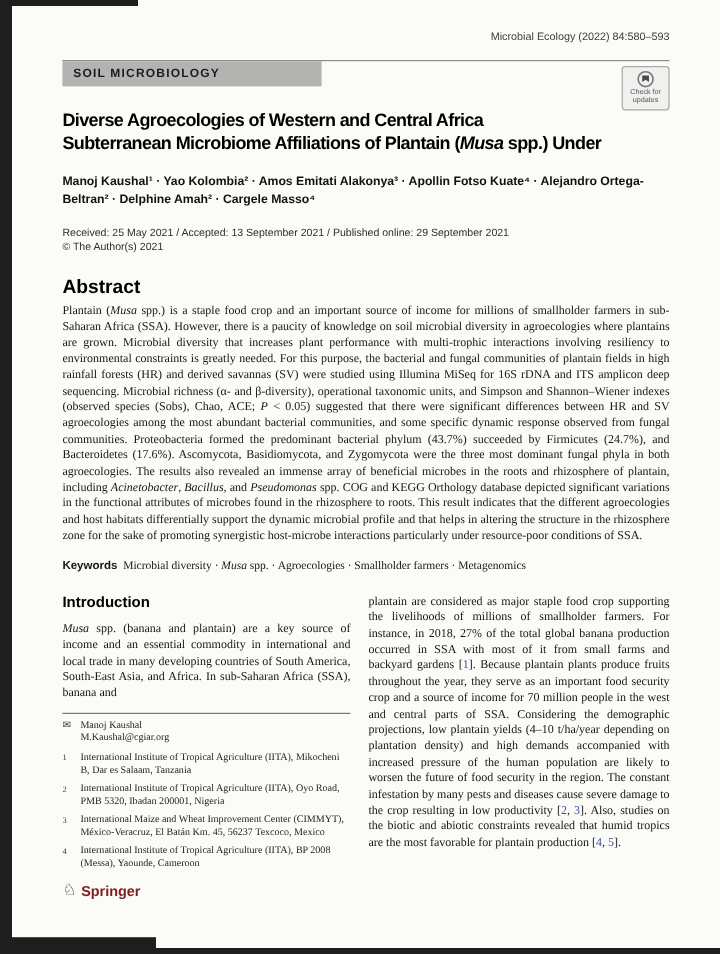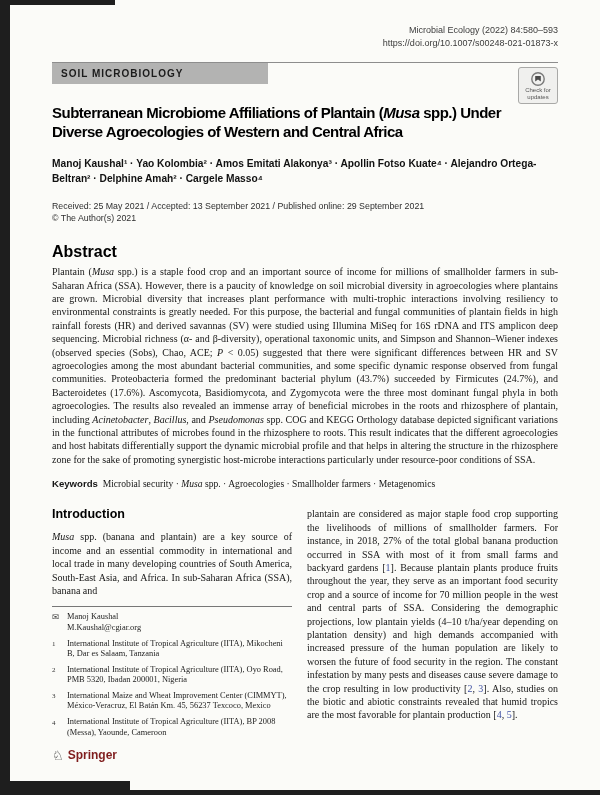--- a/index.html
+++ b/index.html
@@ -58,52 +58,51 @@
   .springer-word { font-family:Liberation Sans, sans-serif; font-weight:600;
                    font-size:12px; color:#7f1d1d; }
 </style>
 </head>
 <body>
 
 <div class="page">
   <div class="content">
 
     <div class="meta-line">Microbial Ecology (2022) 84:580–593</div>
-    <div class="meta-line">https://doi.org/10.1007/s00248-021-01873-x</div>
 
     <div class="banner-row">
       <div class="banner">SOIL MICROBIOLOGY</div>
       <div class="check-badge">
         <svg width="16" height="16" viewBox="0 0 16 16">
           <circle cx="8" cy="8" r="6.2" fill="none" stroke="#7a7a7a" stroke-width="1.4"></circle>
           <path d="M5.2 5 L10.8 5 L10.8 10.4 L8 8.4 L5.2 10.4 Z" fill="#4a4a4a"></path>
         </svg>
         <div class="cb-text">Check for</div>
         <div class="cb-text">updates</div>
       </div>
     </div>
 
     <h1 class="title">
+      <div class="title-line">Diverse Agroecologies of Western and Central Africa</div>
       <div class="title-line"><span>Subterranean Microbiome Affiliations of Plantain (</span><span class="it">Musa</span><span> spp.) Under</span></div>
-      <div class="title-line">Diverse Agroecologies of Western and Central Africa</div>
     </h1>
 
     <div class="authors">Manoj Kaushal¹ · Yao Kolombia² · Amos Emitati Alakonya³ · Apollin Fotso Kuate⁴ · Alejandro Ortega-Beltran² · Delphine Amah² · Cargele Masso⁴</div>
 
     <div class="dates">
       <div>Received: 25 May 2021 / Accepted: 13 September 2021 / Published online: 29 September 2021</div>
       <div>© The Author(s) 2021</div>
     </div>
 
     <div class="abstract">
       <div class="abstract-heading">Abstract</div>
       <div class="body-text serif"><span>Plantain (</span><span class="it">Musa</span><span> spp.) is a staple food crop and an important source of income for millions of smallholder farmers in sub-Saharan Africa (SSA). However, there is a paucity of knowledge on soil microbial diversity in agroecologies where plantains are grown. Microbial diversity that increases plant performance with multi-trophic interactions involving resiliency to environmental constraints is greatly needed. For this purpose, the bacterial and fungal communities of plantain fields in high rainfall forests (HR) and derived savannas (SV) were studied using Illumina MiSeq for 16S rDNA and ITS amplicon deep sequencing. Microbial richness (α- and β-diversity), operational taxonomic units, and Simpson and Shannon–Wiener indexes (observed species (Sobs), Chao, ACE; </span><span class="it">P</span><span> &lt; 0.05) suggested that there were significant differences between HR and SV agroecologies among the most abundant bacterial communities, and some specific dynamic response observed from fungal communities. Proteobacteria formed the predominant bacterial phylum (43.7%) succeeded by Firmicutes (24.7%), and Bacteroidetes (17.6%). Ascomycota, Basidiomycota, and Zygomycota were the three most dominant fungal phyla in both agroecologies. The results also revealed an immense array of beneficial microbes in the roots and rhizosphere of plantain, including </span><span class="it">Acinetobacter</span><span>, </span><span class="it">Bacillus</span><span>, and </span><span class="it">Pseudomonas</span><span> spp. COG and KEGG Orthology database depicted significant variations in the functional attributes of microbes found in the rhizosphere to roots. This result indicates that the different agroecologies and host habitats differentially support the dynamic microbial profile and that helps in altering the structure in the rhizosphere zone for the sake of promoting synergistic host-microbe interactions particularly under resource-poor conditions of SSA.</span></div>
     </div>
 
-    <div class="keywords serif"><span class="kw-label">Keywords</span><span> </span><span><span>Microbial security · </span><span class="it">Musa</span><span> spp. · Agroecologies · Smallholder farmers · Metagenomics</span></span></div>
+    <div class="keywords serif"><span class="kw-label">Keywords</span><span> </span><span><span>Microbial diversity · </span><span class="it">Musa</span><span> spp. · Agroecologies · Smallholder farmers · Metagenomics</span></span></div>
 
     <div class="columns">
       <div class="col-left">
         <h2 class="intro-heading">Introduction</h2>
         <div class="body-text serif"><span class="it">Musa</span><span> spp. (banana and plantain) are a key source of income and an essential commodity in international and local trade in many developing countries of South America, South-East Asia, and Africa. In sub-Saharan Africa (SSA), banana and</span></div>
 
         <div class="footnote-block">
           <div class="fn-rule"></div>
           <div class="correspondence">
             <span class="env-icon">✉</span>

